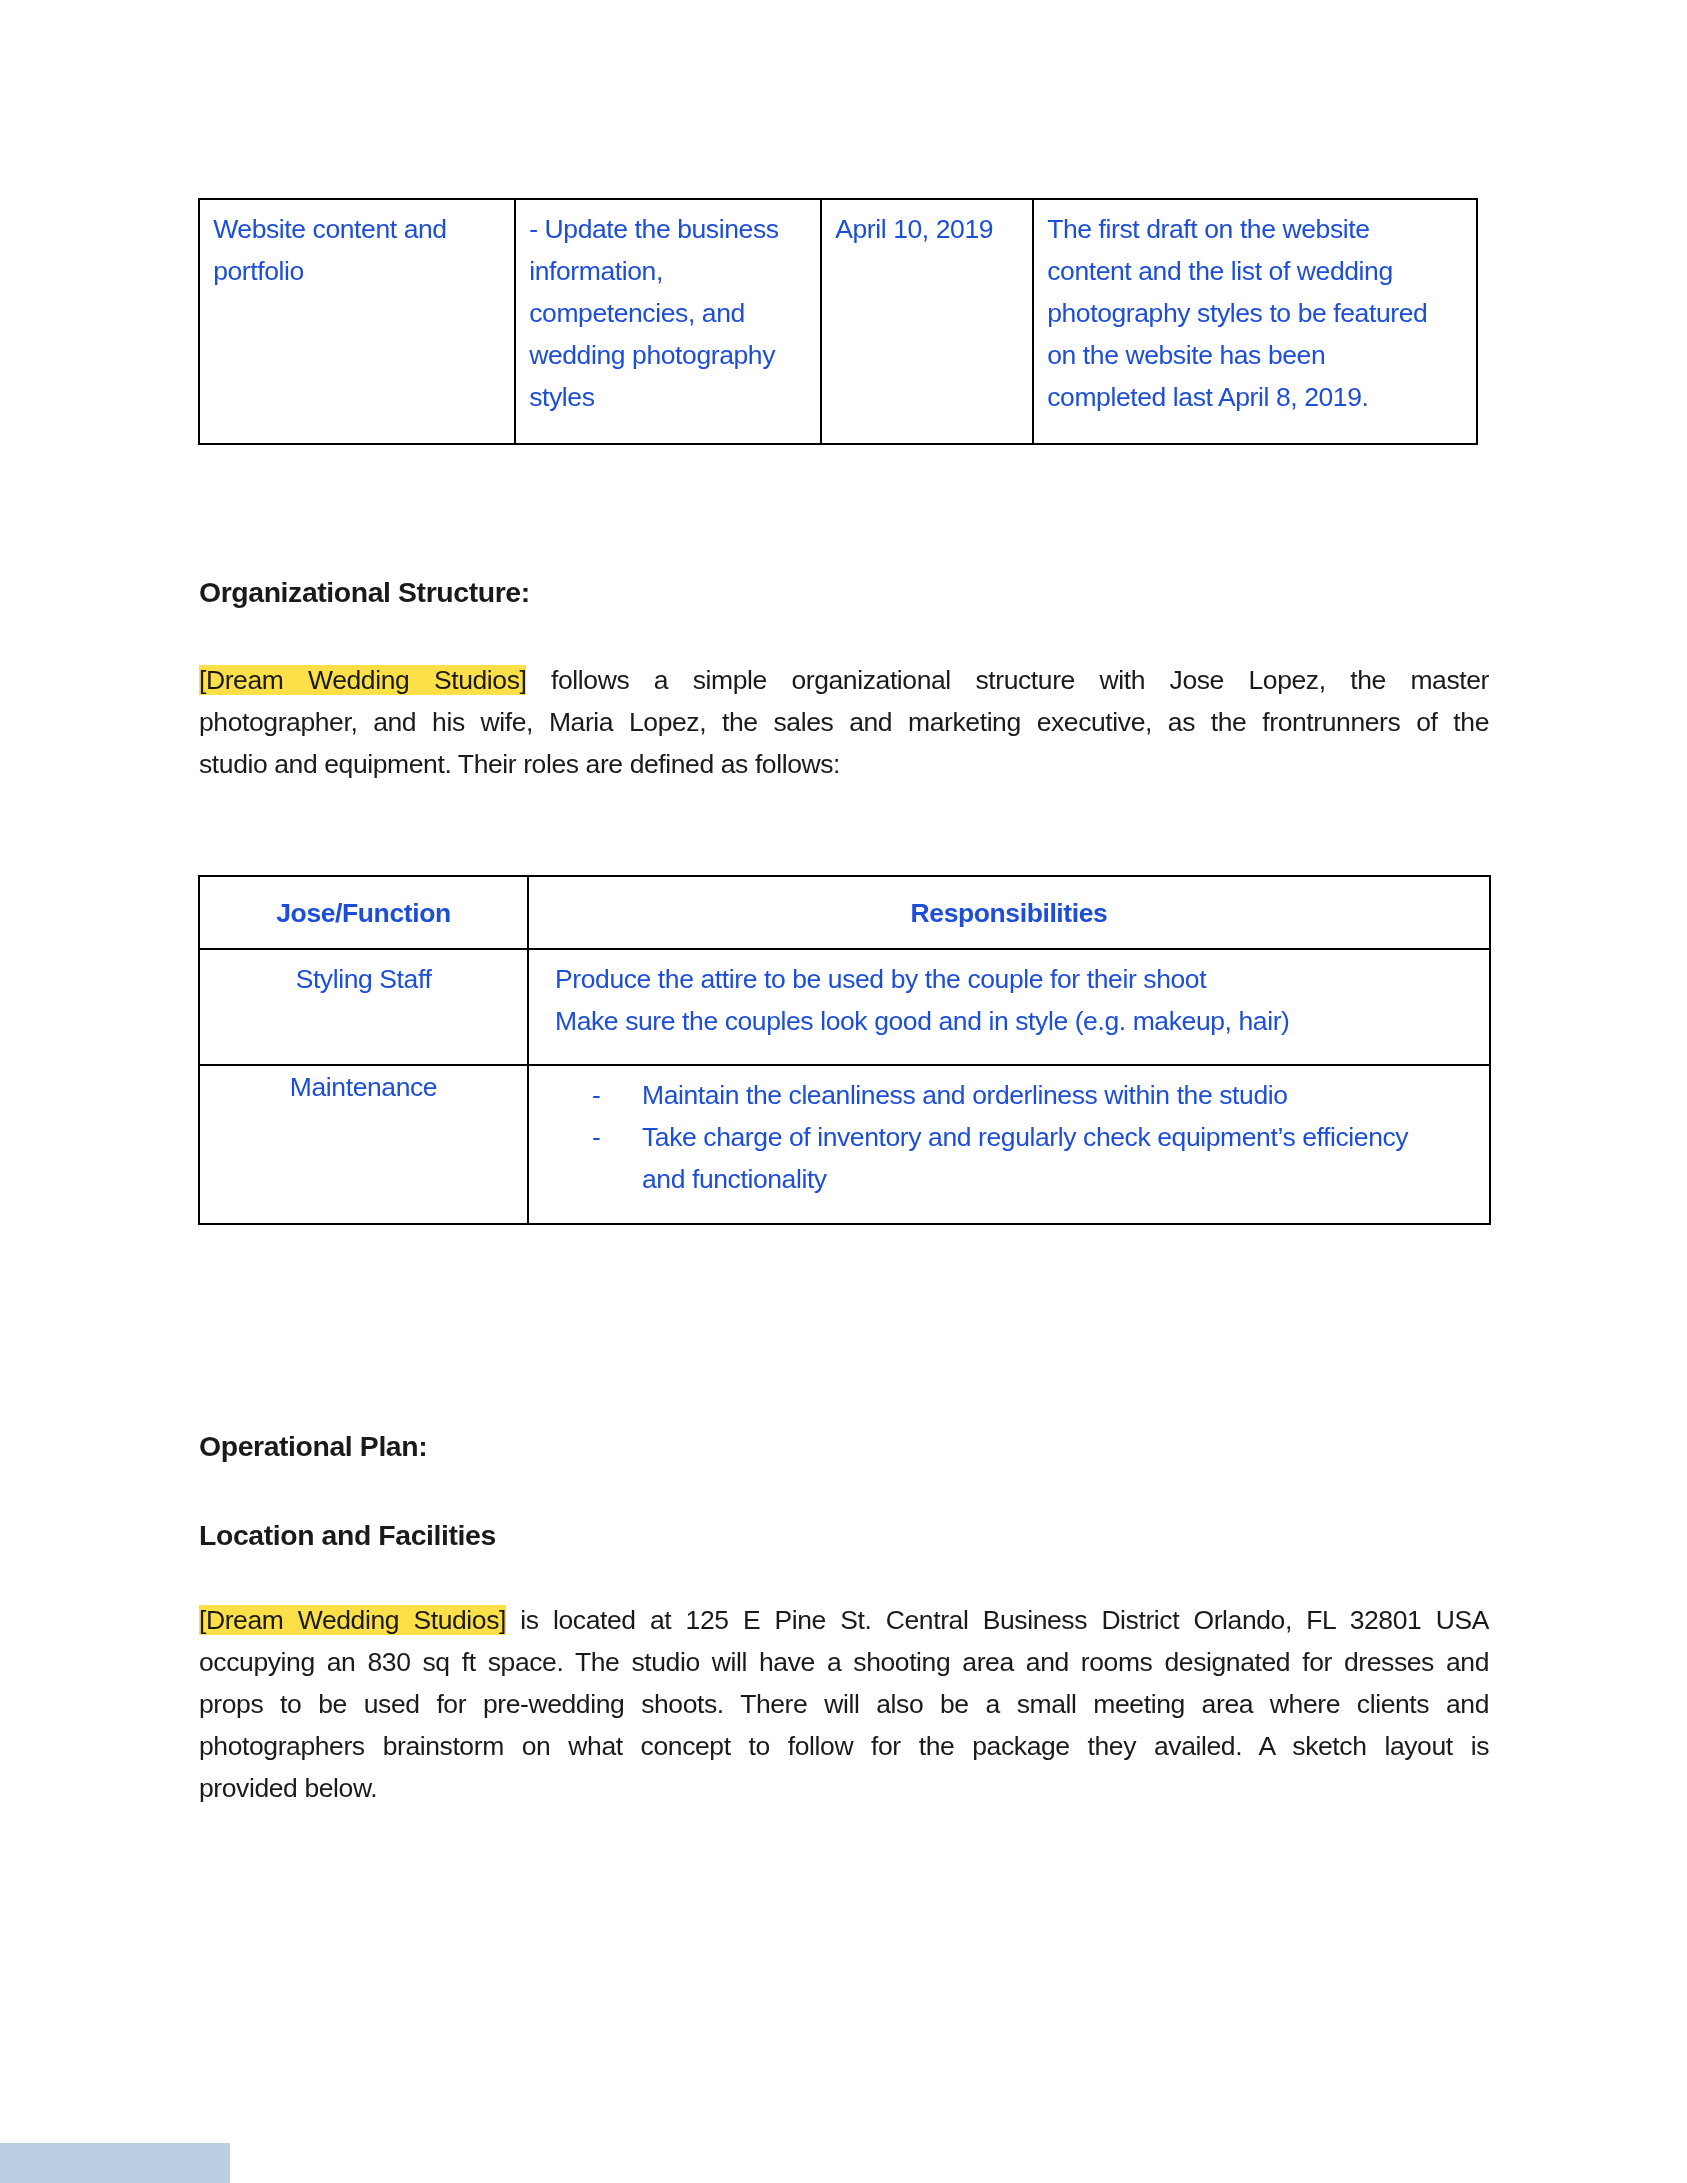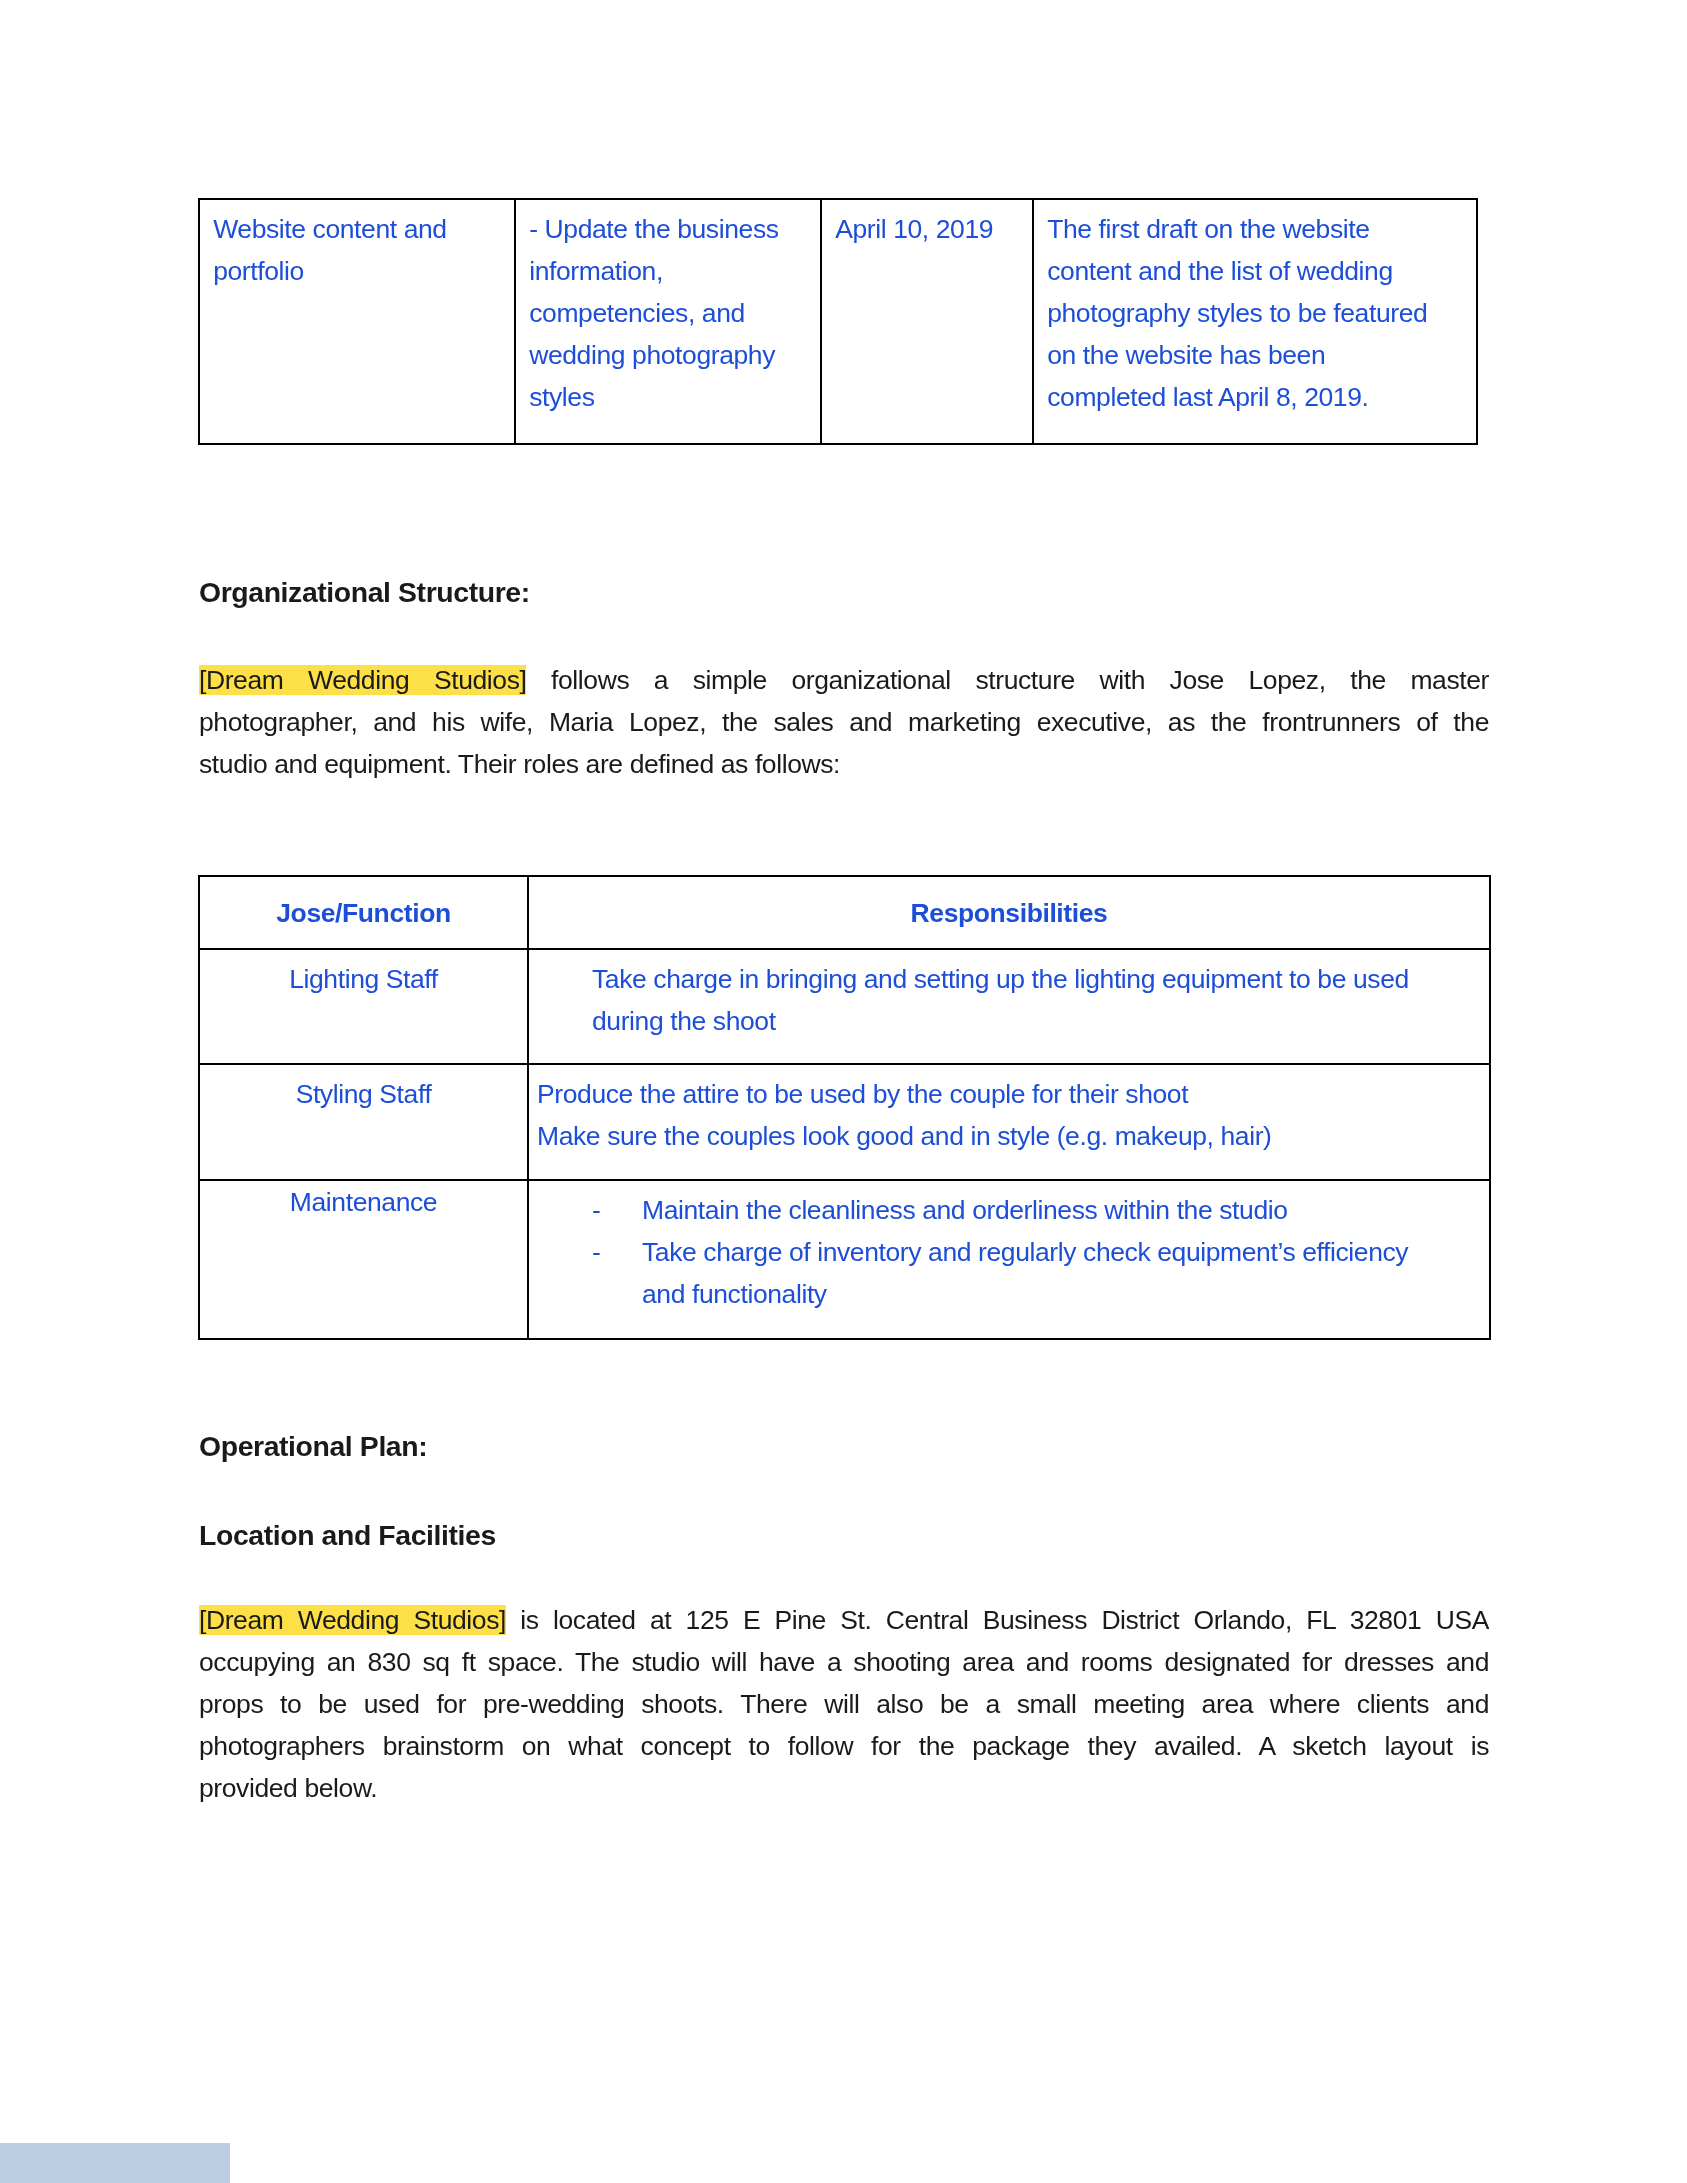--- a/index.html
+++ b/index.html
@@ -71,41 +71,28 @@
 <table style="left:198px; top:875px; width:1293px;">
   <tbody>
       <tr style="height:73px;">
     <th style="width:327px; vertical-align:middle;">
       <span class="bold center cline" style="font-weight:bold;">Jose/Function</span>
     </th>
     <th style="vertical-align:middle;">
       <span class="bold center cline" style="font-weight:bold;">Responsibilities</span>
     </th>
   </tr>
-  <tr style="height:115px;">
-    <td>
-      <div style="padding-top:8px;" class="center">
-            <span class="cline">Lighting Staff</span>
-          </div>
-    </td>
-    <td>
-      <div style="padding:8px 0 0 63px;">
-        <span class="cline">Take charge in bringing and setting up the lighting equipment to be used</span>
-        <span class="cline">during the shoot</span>
-      </div>
-    </td>
-  </tr>
   <tr style="height:116px;">
     <td>
       <div style="padding-top:8px;" class="center">
             <span class="cline">Styling Staff</span>
           </div>
     </td>
     <td>
-      <div style="padding:8px 0 0 8px;">
+      <div style="padding:8px 0 0 26px;">
         <span class="cline">Produce the attire to be used by the couple for their shoot</span>
         <span class="cline">Make sure the couples look good and in style (e.g. makeup, hair)</span>
       </div>
     </td>
   </tr>
   <tr style="height:159px;">
     <td>
       <div style="padding-top:0;" class="center">
             <span class="cline">Maintenance</span>
           </div>

